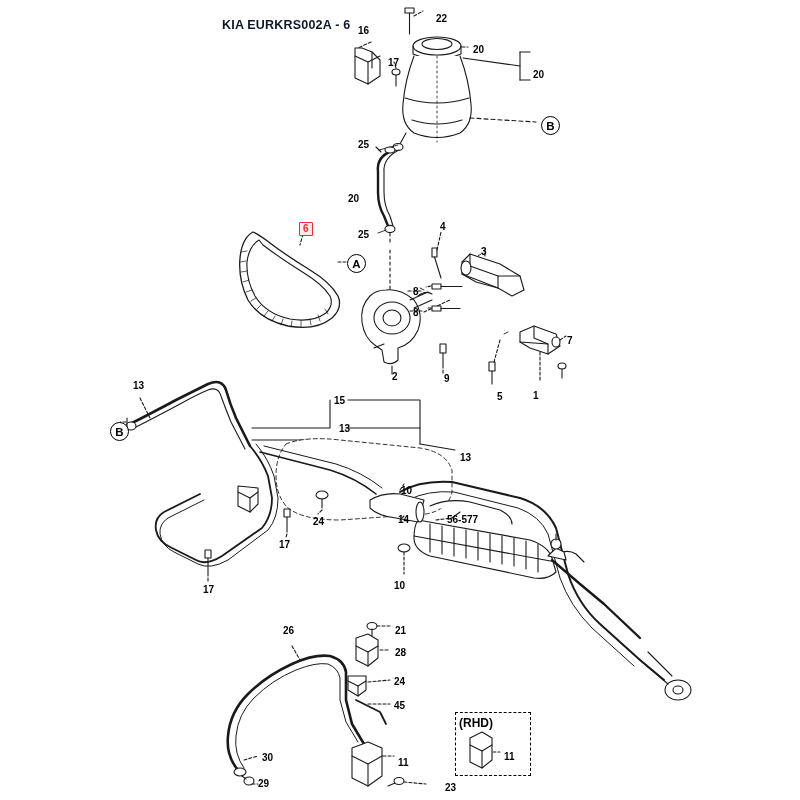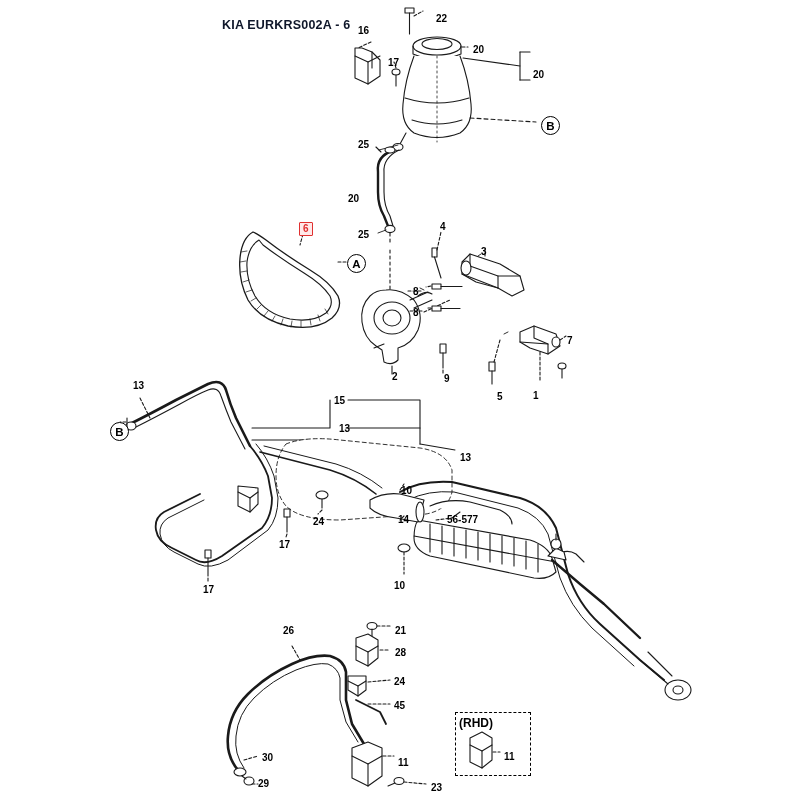--- a/index.html
+++ b/index.html
@@ -357,17 +357,17 @@
   <div class="callout" style="left:279px; top:540px;">17</div>
   <div class="callout" style="left:203px; top:585px;">17</div>
   <div class="callout" style="left:394px; top:581px;">10</div>
   <div class="callout" style="left:283px; top:626px;">26</div>
   <div class="callout" style="left:395px; top:626px;">21</div>
   <div class="callout" style="left:395px; top:648px;">28</div>
   <div class="callout" style="left:394px; top:677px;">24</div>
   <div class="callout" style="left:394px; top:701px;">45</div>
   <div class="callout" style="left:504px; top:752px;">11</div>
   <div class="callout" style="left:398px; top:758px;">11</div>
-  <div class="callout" style="left:431px; top:783px;">23</div>
+  <div class="callout" style="left:445px; top:783px;">23</div>
   <div class="callout" style="left:262px; top:753px;text-align:right;">30</div>
   <div class="callout" style="left:258px; top:779px;">29</div>
 
 </div>
 
 </body></html>

